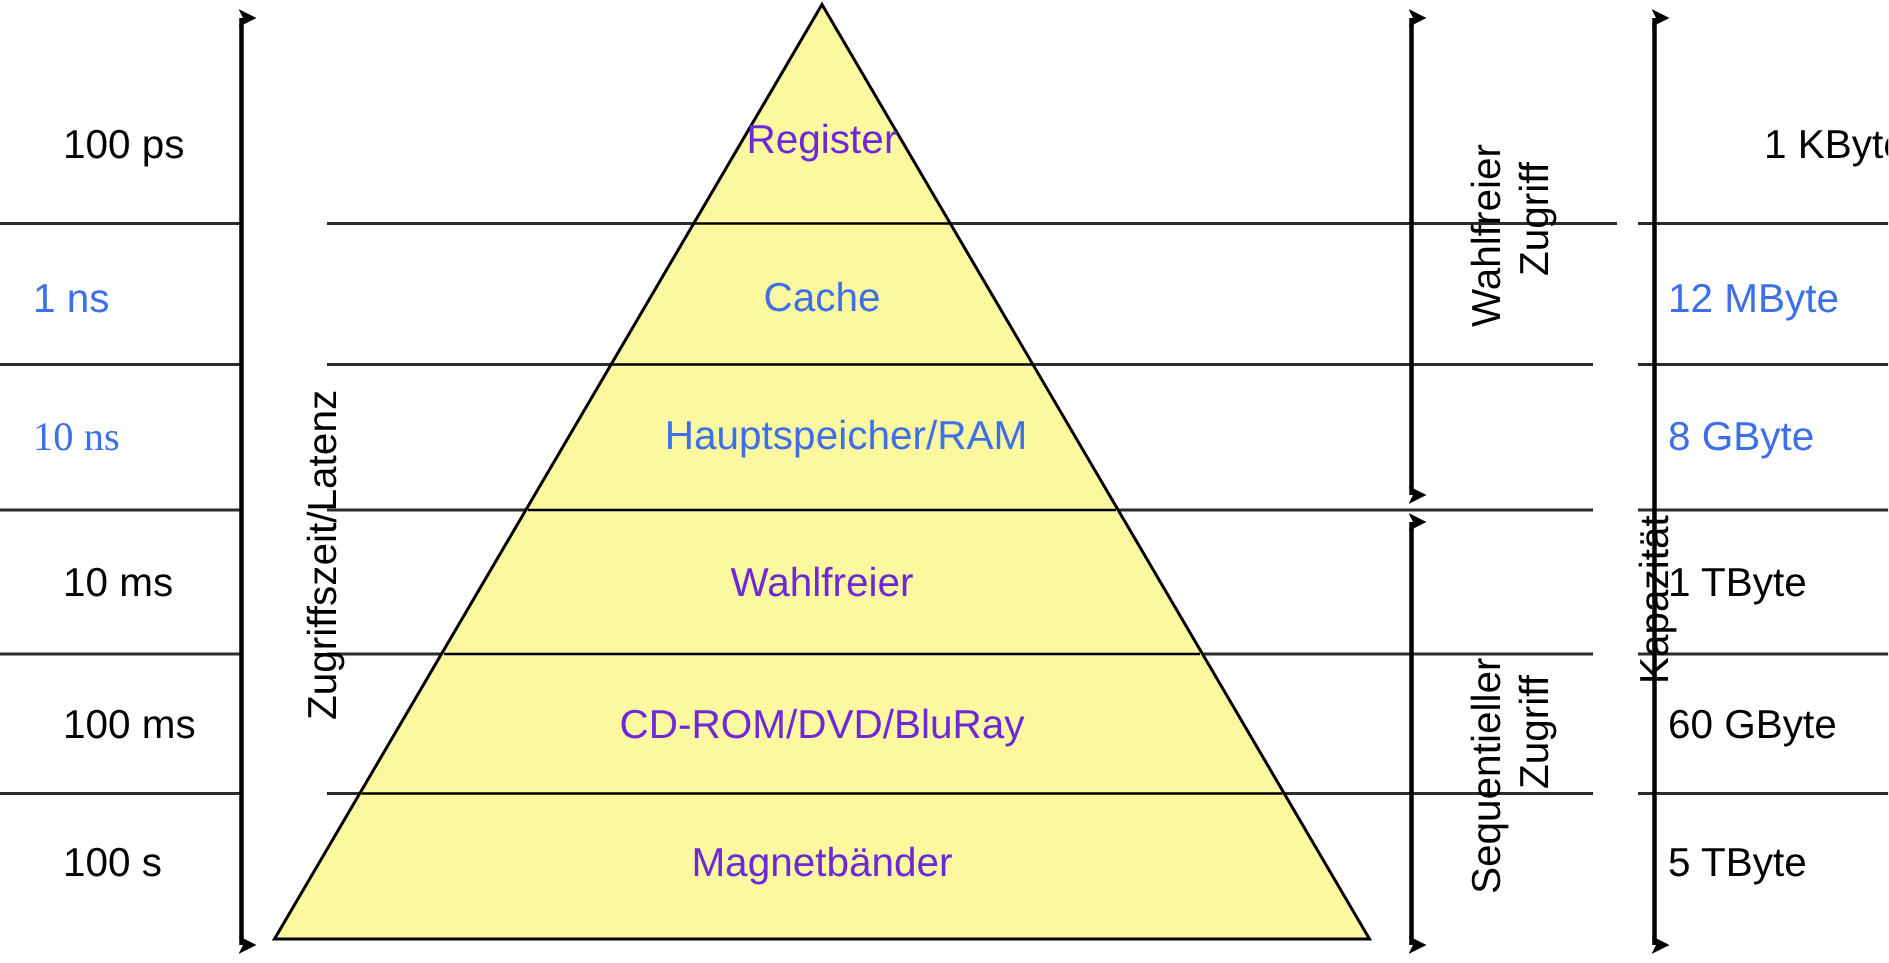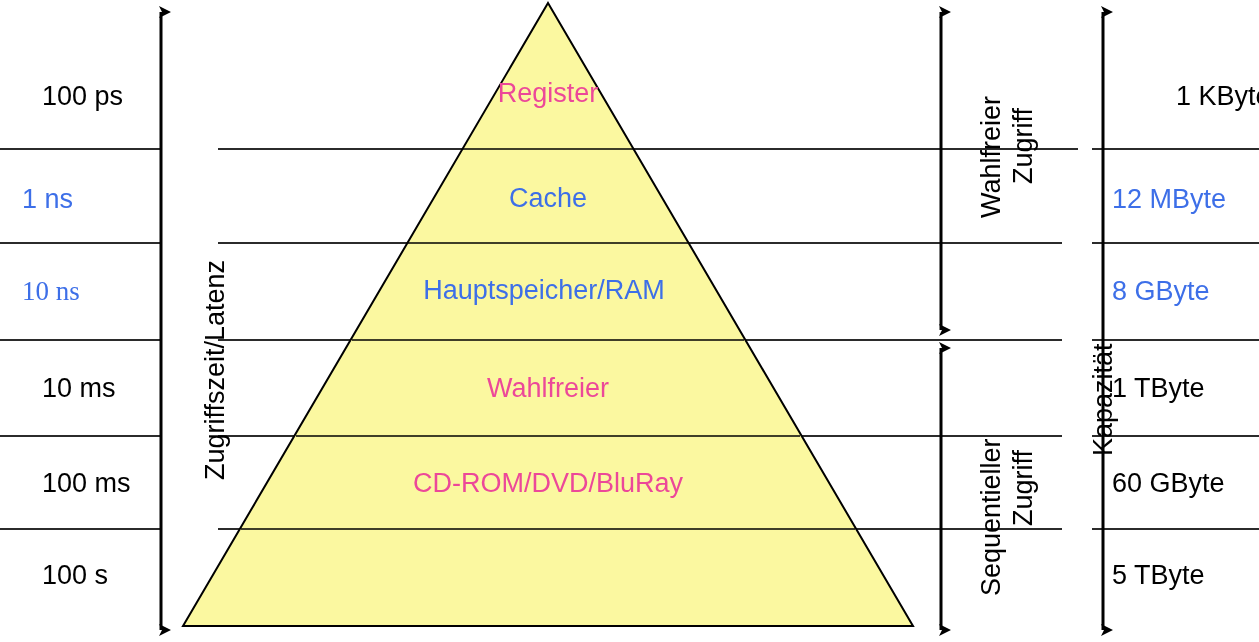--- a/index.html
+++ b/index.html
@@ -28,21 +28,21 @@
     font-size: 27px;
     color: #000000;
     white-space: nowrap;
     line-height: 1;
   }
   .lbl.blue { color: #3d6fe8; }
   .tier-label {
     position: absolute;
     font-family: "Liberation Sans", sans-serif;
     font-size: 27px;
-    color: #ec4899;
+    color: #6d28d9;
     white-space: nowrap;
     text-align: center;
     line-height: 1;
   }
   .tier-label.blue { color: #3d6fe8; }
   .rot {
     position: absolute;
     font-family: "Liberation Sans", sans-serif;
     font-size: 27px;
     color: #000000;
@@ -114,23 +114,24 @@
   <div class="lbl blue" style="left:22px; top:186px;">1 ns</div>
   <div class="lbl blue" style="left:22px; top:278px;font-family:Liberation Serif, serif;">10 ns</div>
   <div class="lbl" style="left:42px; top:375px;text-align:center;">10 ms</div>
   <div class="lbl" style="left:42px; top:470px;">100 ms</div>
   <div class="lbl" style="left:42px; top:562px;">100 s</div>
 
   <div class="rot" style="left:202px; top:480px;">Zugriffszeit/Latenz</div>
 
   <div class="tier-label" style="left:348px; top:80px; width:400px;">Register</div>
   <div class="tier-label blue" style="left:348px; top:185px; width:400px;">Cache</div>
-  <div class="tier-label blue" style="left:344px; top:277px; width:400px;text-align:center;">Hauptspeicher/RAM</div>
+  <div class="tier-label blue" style="left:364px; top:277px; width:400px;text-align:center;">Hauptspeicher/RAM</div>
   <div class="tier-label" style="left:348px; top:375px; width:400px;">Wahlfreier</div>
   <div class="tier-label" style="left:348px; top:470px; width:400px;">CD-ROM/DVD/BluRay</div>
+  <div class="tier-label" style="left:348px; top:562px; width:400px;">Magnetbänder</div>
 
   <div class="rot" style="left:978px; top:218px;">Wahlfreier</div>
   <div class="rot" style="left:1010px; top:184px;">Zugriff</div>
 
   <div class="rot" style="left:978px; top:596px;">Sequentieller</div>
   <div class="rot" style="left:1010px; top:526px;">Zugriff</div>
 
   <div class="rot" style="left:1090px; top:456px;">Kapazität</div>
 
   <div class="lbl" style="left:1176px; top:83px;">1 KByte</div>

